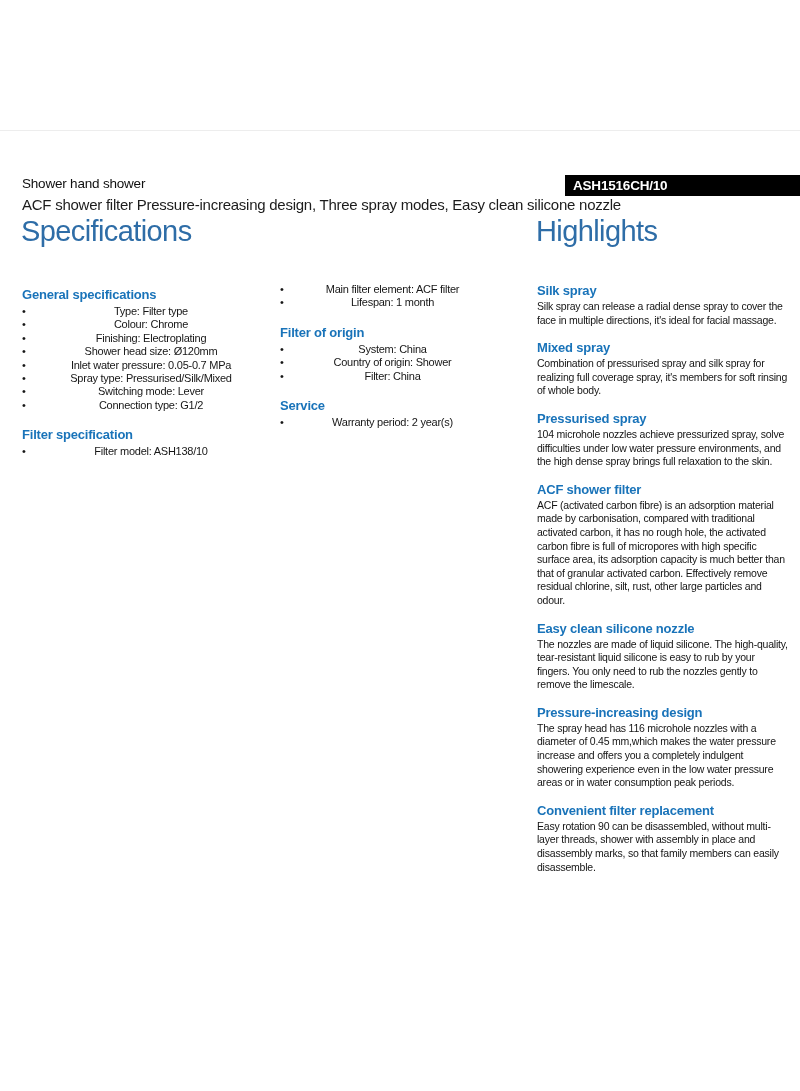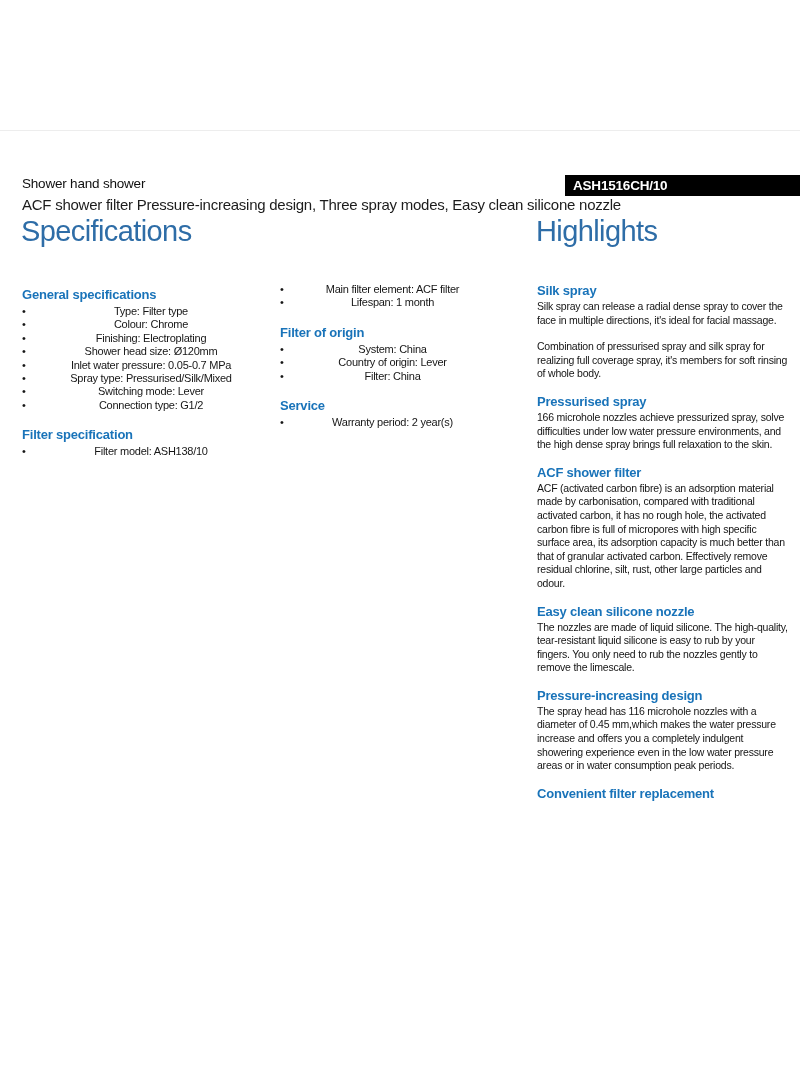--- a/index.html
+++ b/index.html
@@ -176,56 +176,58 @@
         </div>
       </div>
       <div class="sec-heading">Filter of origin</div>
       <div class="bullet-list">
         <div class="bullet-item">
           <span class="bullet">•</span>
           <span class="bullet-text">System: China</span>
         </div>
         <div class="bullet-item">
           <span class="bullet">•</span>
-          <span class="bullet-text">Country of origin: Lever</span>
+          <span class="bullet-text">Country of origin: Shower</span>
         </div>
         <div class="bullet-item">
           <span class="bullet">•</span>
           <span class="bullet-text">Filter: China</span>
         </div>
       </div>
       <div class="sec-heading">Service</div>
       <div class="bullet-list">
         <div class="bullet-item">
           <span class="bullet">•</span>
           <span class="bullet-text">Warranty period: 2 year(s)</span>
         </div>
       </div>
     </div>
   <div class="hl-col">
       <div class="hl-section">
         <div class="hl-heading">Silk spray</div>
         <div class="hl-body">Silk spray can release a radial dense spray to cover the face in multiple directions, it's ideal for facial massage.</div>
       </div>
       <div class="hl-section">
+        <div class="hl-heading">Mixed spray</div>
         <div class="hl-body">Combination of pressurised spray and silk spray for realizing full coverage spray, it's members for soft rinsing of whole body.</div>
       </div>
       <div class="hl-section">
         <div class="hl-heading">Pressurised spray</div>
-        <div class="hl-body">166 microhole nozzles achieve pressurized spray, solve difficulties under low water pressure environments, and the high dense spray brings full relaxation to the skin.</div>
+        <div class="hl-body">104 microhole nozzles achieve pressurized spray, solve difficulties under low water pressure environments, and the high dense spray brings full relaxation to the skin.</div>
       </div>
       <div class="hl-section">
         <div class="hl-heading">ACF shower filter</div>
         <div class="hl-body">ACF (activated carbon fibre) is an adsorption material made by carbonisation, compared with traditional activated carbon, it has no rough hole, the activated carbon fibre is full of micropores with high specific surface area, its adsorption capacity is much better than that of granular activated carbon. Effectively remove residual chlorine, silt, rust, other large particles and odour.</div>
       </div>
       <div class="hl-section">
         <div class="hl-heading">Easy clean silicone nozzle</div>
         <div class="hl-body">The nozzles are made of liquid silicone. The high-quality, tear-resistant liquid silicone is easy to rub by your fingers. You only need to rub the nozzles gently to remove the limescale.</div>
       </div>
       <div class="hl-section">
         <div class="hl-heading">Pressure-increasing design</div>
         <div class="hl-body">The spray head has 116 microhole nozzles with a diameter of 0.45 mm,which makes the water pressure increase and offers you a completely indulgent showering experience even in the low water pressure areas or in water consumption peak periods.</div>
       </div>
       <div class="hl-section">
         <div class="hl-heading">Convenient filter replacement</div>
+        <div class="hl-body">Easy rotation 90 can be disassembled, without multi-layer threads, shower with assembly in place and disassembly marks, so that family members can easily disassemble.</div>
       </div>
     </div>
 </div>
 
 </body></html>

